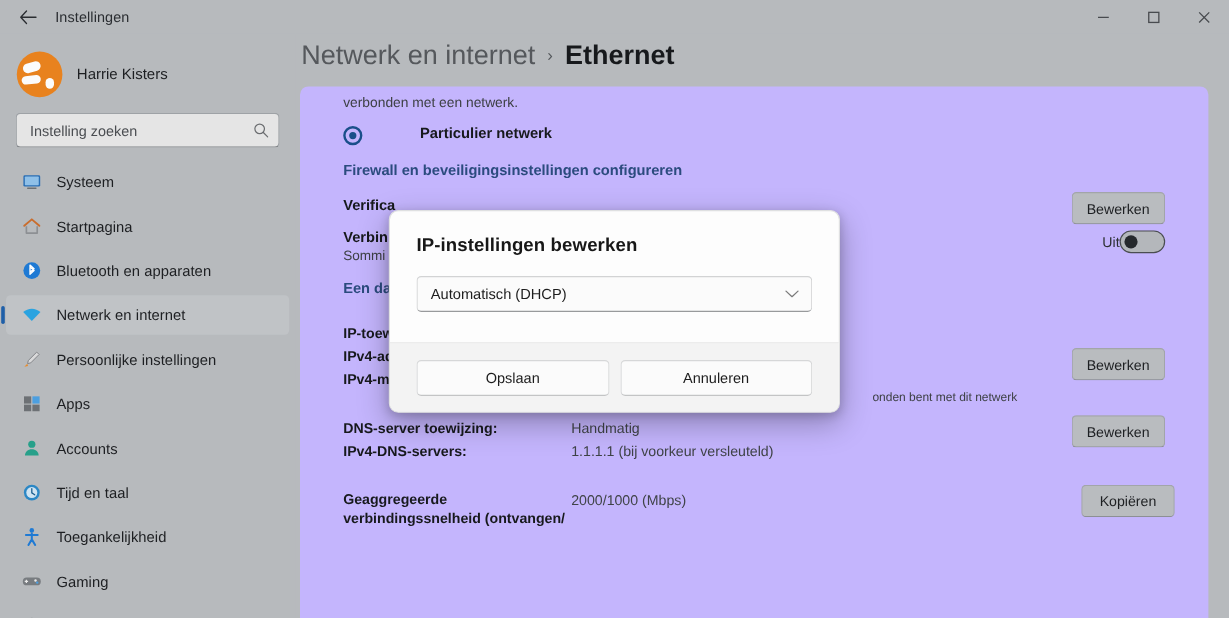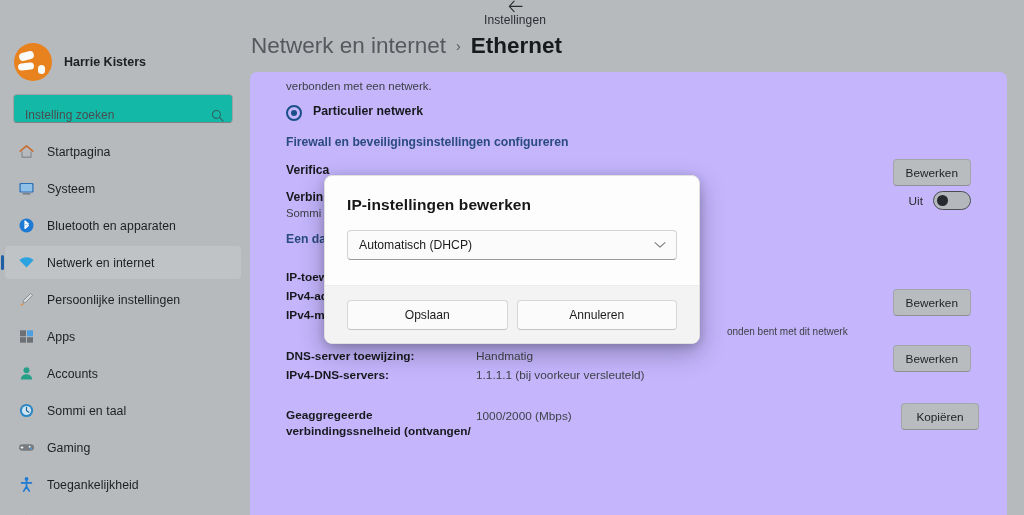--- a/index.html
+++ b/index.html
@@ -15,21 +15,21 @@
     position: relative;
     width: 1024px; height: 515px;
     background: #b7babd;
   }
 
   
   .titlebar {
     position: absolute; left: 0; top: 0;
     width: 1024px; height: 28px;
     background: #b7babd;
-    display: flex; align-items: center; flex-direction: column;
+    display: flex; align-items: center;
   }
   .back-btn {
     width: 34px; height: 26px; margin-left: 6px;
     display: flex; align-items: center; justify-content: center;
     border-radius: 4px;
   }
   .back-btn svg { display: block; }
   .titlebar-title {
     font-size: 12px; color: #2a2d31; margin-left: 6px; letter-spacing: .1px;
   }
@@ -57,29 +57,29 @@
   .avatar {
     width: 38px; height: 38px; border-radius: 50%;
     background: #e8821e;
     position: relative; overflow: hidden;
     flex: none;
   }
   .avatar .b1 { position:absolute; width:15px; height:8px; background:#fbfbfb; border-radius:6px; left:5px; top:9px; transform: rotate(-16deg);}
   .avatar .b2 { position:absolute; width:16px; height:7px; background:#fbfbfb; border-radius:5px; left:4px; top:20px; transform: rotate(-6deg);}
   .avatar .b3 { position:absolute; width:7px; height:9px; background:#fbfbfb; border-radius:4px; left:24px; top:22px;}
   .account-name {
-    margin-left: 12px; font-size: 12.5px; font-weight: 700; color: #1d1f22;
+    margin-left: 12px; font-size: 12.5px; font-weight: 400; color: #1d1f22;
   }
   .searchwrap { padding: 4px 13px 10px 13px; }
   .searchbox {
     height: 29px; border-radius: 4px;
-    background: #14b8a6;
+    background: #e5e5e5;
     border: 1px solid #9ea2a6;
     border-bottom-color: #7d8084;
-    display: flex; align-items: flex-end;
+    display: flex; align-items: center;
     padding: 0 8px 0 11px;
   }
   .searchbox .ph { font-size: 12px; color: #4a4d51; flex: 1; }
   .searchbox .ic { opacity: .72; display: flex; }
 
   .navlist { padding: 2px 5px 0 5px; }
   .navitem {
     position: relative;
     display: flex; align-items: center;
     height: 33px; border-radius: 4px;
@@ -118,21 +118,21 @@
     position: absolute; left: 4px; top: 44px;
     width: 757px; height: 443px;
     background: #c4b5fd;
     border-radius: 7px 7px 0 0;
     overflow: hidden;
   }
   .panel-inner { position: relative; width: 757px; padding: 0 36px 0 36px; }
 
   .tail-text { font-size: 11.5px; color: #3d4044; padding-top: 8px; }
 
-  .radio-row { display: flex; margin-top: 12px; }
+  .radio-row { display: flex; margin-top: 12px; gap: 37px; }
   .radio {
     width: 16px; height: 16px; border-radius: 50%;
     border: 2px solid #1a4f8a; background: transparent;
     flex: none; margin-top: 1px; position: relative;
   }
   .radio::after {
     content: ""; position: absolute; left: 3px; top: 3px;
     width: 6px; height: 6px; border-radius: 50%; background: #1a4f8a;
   }
   .radio-body { margin-left: 11px; }
@@ -158,21 +158,21 @@
   .btn {
     height: 27px; min-width: 78px;
     border-radius: 4px;
     background: #b9bcbf;
     border: 1px solid #a2a5a9;
     border-bottom-color: #8d9094;
     display: flex; align-items: center; justify-content: center;
     font-size: 11.8px; color: #1d1f22;
     padding: 0 12px;
   }
-  .toggle-label { font-size: 11.8px; color: #2c2f33; margin-right: 10px; }
+  .toggle-label { font-size: 11.8px; color: #2c2f33; }
   .toggle {
     width: 38px; height: 19px; border-radius: 10px;
     border: 1px solid #4a4d51; background: #b4b7bb;
     position: relative;
   }
   .toggle .knob {
     position: absolute; left: 3px; top: 3px;
     width: 11px; height: 11px; border-radius: 50%;
     background: #26292d;
   }
@@ -276,37 +276,37 @@
             <path d="M9.1 9.1L13 13" stroke="#3d4044" stroke-width="1.1" stroke-linecap="round"></path>
           </svg>
         </span>
       </div>
     </div>
 
     <div class="navlist">
 
       <div class="navitem">
         <span class="navicon">
+          <svg width="17" height="17" viewBox="0 0 17 17">
+              <rect x="1.5" y="3" width="14" height="9.5" rx="1.2" fill="#2a6fb5"></rect>
+              <rect x="2.7" y="4.1" width="11.6" height="7.3" rx=".6" fill="#8fc0e8"></rect>
+              <rect x="4.5" y="13.2" width="8" height="1.3" rx=".6" fill="#6d7174"></rect>
+            </svg>
+        </span>
+        <span class="navlabel">Systeem</span>
+      </div>
+
+      <div class="navitem">
+        <span class="navicon">
           <svg width="17" height="17" viewBox="0 0 17 17" fill="none">
               <path d="M2.2 8.2L8.5 2.8l6.3 5.4" stroke="#c96d2e" stroke-width="1.6" stroke-linecap="round" stroke-linejoin="round"></path>
               <path d="M4 8.6v5.6h9V8.6" stroke="#8d9094" stroke-width="1.4" stroke-linejoin="round"></path>
             </svg>
         </span>
         <span class="navlabel">Startpagina</span>
-      </div>
-
-      <div class="navitem">
-        <span class="navicon">
-          <svg width="17" height="17" viewBox="0 0 17 17">
-              <rect x="1.5" y="3" width="14" height="9.5" rx="1.2" fill="#2a6fb5"></rect>
-              <rect x="2.7" y="4.1" width="11.6" height="7.3" rx=".6" fill="#8fc0e8"></rect>
-              <rect x="4.5" y="13.2" width="8" height="1.3" rx=".6" fill="#6d7174"></rect>
-            </svg>
-        </span>
-        <span class="navlabel">Systeem</span>
       </div>
 
       <div class="navitem">
         <span class="navicon">
           <svg width="17" height="17" viewBox="0 0 17 17">
               <circle cx="8.5" cy="8.5" r="7" fill="#1f7ad4"></circle>
               <path d="M7 5.5l3.4 3-3.4 3V3.9l3.4 3-3.4 3" stroke="#fff" stroke-width="1.15" fill="none" stroke-linejoin="round" stroke-linecap="round"></path>
             </svg>
         </span>
         <span class="navlabel">Bluetooth en apparaten</span>
@@ -354,43 +354,43 @@
       </div>
 
       <div class="navitem">
         <span class="navicon">
           <svg width="17" height="17" viewBox="0 0 17 17">
               <circle cx="8.5" cy="8.5" r="6.6" fill="#2b87c5"></circle>
               <circle cx="8.5" cy="8.5" r="4.6" fill="#cfe4f2"></circle>
               <path d="M8.5 5.2v3.5l2.4 1.6" stroke="#1d5f90" stroke-width="1.1" fill="none" stroke-linecap="round"></path>
             </svg>
         </span>
-        <span class="navlabel">Sommi en taal</span>
+        <span class="navlabel">Tijd en taal</span>
+      </div>
+
+      <div class="navitem">
+        <span class="navicon">
+          <svg width="17" height="17" viewBox="0 0 17 17">
+              <circle cx="8.5" cy="3" r="1.9" fill="#1f7ad4"></circle>
+              <path d="M8.5 5.5v5m0 0l-2.8 4.6M8.5 10.5l2.8 4.6M3.6 6.9h9.8" stroke="#1f7ad4" stroke-width="1.7" stroke-linecap="round" fill="none"></path>
+            </svg>
+        </span>
+        <span class="navlabel">Toegankelijkheid</span>
       </div>
 
       <div class="navitem">
         <span class="navicon">
           <svg width="17" height="17" viewBox="0 0 17 17">
               <rect x="1" y="5.2" width="15" height="6.6" rx="3.3" fill="#787c80"></rect>
               <path d="M4 7.1v2.8M2.6 8.5h2.8" stroke="#eaeaea" stroke-width="1"></path>
               <circle cx="11.6" cy="7.7" r="1" fill="#eaeaea"></circle>
               <circle cx="13" cy="9.5" r="1" fill="#4c9fe0"></circle>
             </svg>
         </span>
         <span class="navlabel">Gaming</span>
-      </div>
-
-      <div class="navitem">
-        <span class="navicon">
-          <svg width="17" height="17" viewBox="0 0 17 17">
-              <circle cx="8.5" cy="3" r="1.9" fill="#1f7ad4"></circle>
-              <path d="M8.5 5.5v5m0 0l-2.8 4.6M8.5 10.5l2.8 4.6M3.6 6.9h9.8" stroke="#1f7ad4" stroke-width="1.7" stroke-linecap="round" fill="none"></path>
-            </svg>
-        </span>
-        <span class="navlabel">Toegankelijkheid</span>
       </div>
 
       <div class="navitem">
         <span class="navicon">
           <svg width="17" height="17" viewBox="0 0 17 17">
               <path d="M8.5 1.6l5.6 2.2v4.4c0 3.6-2.4 6.1-5.6 7.2-3.2-1.1-5.6-3.6-5.6-7.2V3.8l5.6-2.2z" fill="#9fa3a7"></path>
               <path d="M8.5 2.9v11.8c-2.6-1-4.4-3-4.4-5.9V4.7l4.4-1.8z" fill="#c6c9cc"></path>
             </svg>
         </span>
         <span class="navlabel">Privacy en beveiliging</span>
@@ -474,21 +474,21 @@
             <span class="kv-v">1.1.1.1 (bij voorkeur versleuteld)</span>
           </div>
           <div style="position:absolute; right:0; top:-2px;">
             <div class="btn">Bewerken</div>
           </div>
         </div>
 
         <div class="kv-block" style="margin-top:22px">
           <div class="kv-line">
             <span class="kv-k wrap">Geaggregeerde verbindingssnelheid (ontvangen/</span>
-            <span class="kv-v">1000/2000 (Mbps)</span>
+            <span class="kv-v">2000/1000 (Mbps)</span>
           </div>
           <div style="position:absolute; right:-8px; top:-4px;">
             <div class="btn">Kopiëren</div>
           </div>
         </div>
 
       </div>
     </div>
   </div>
 

